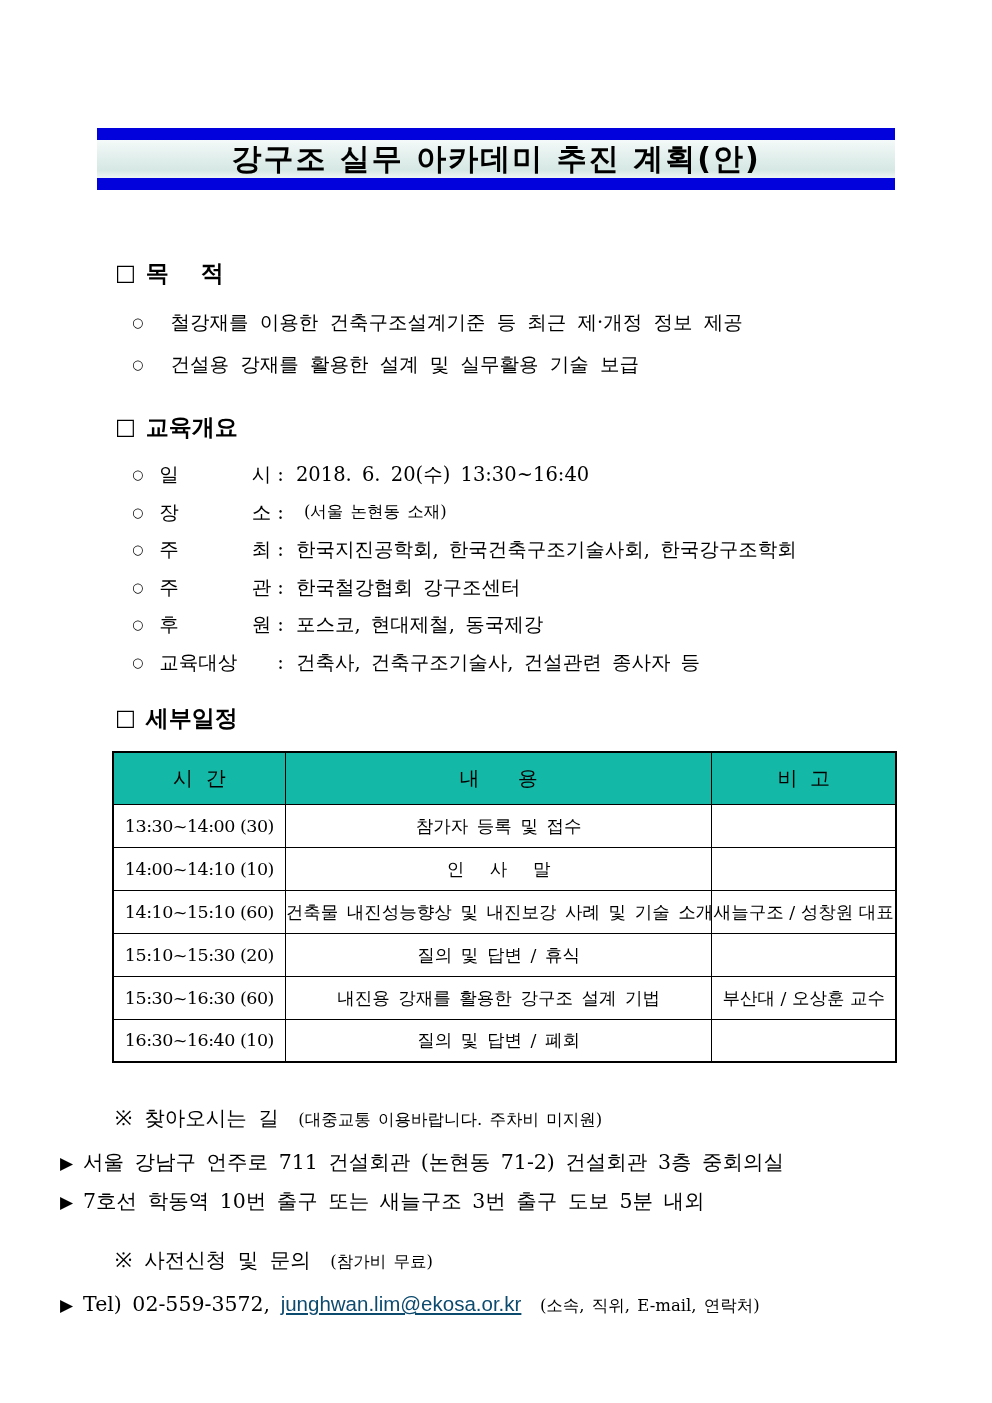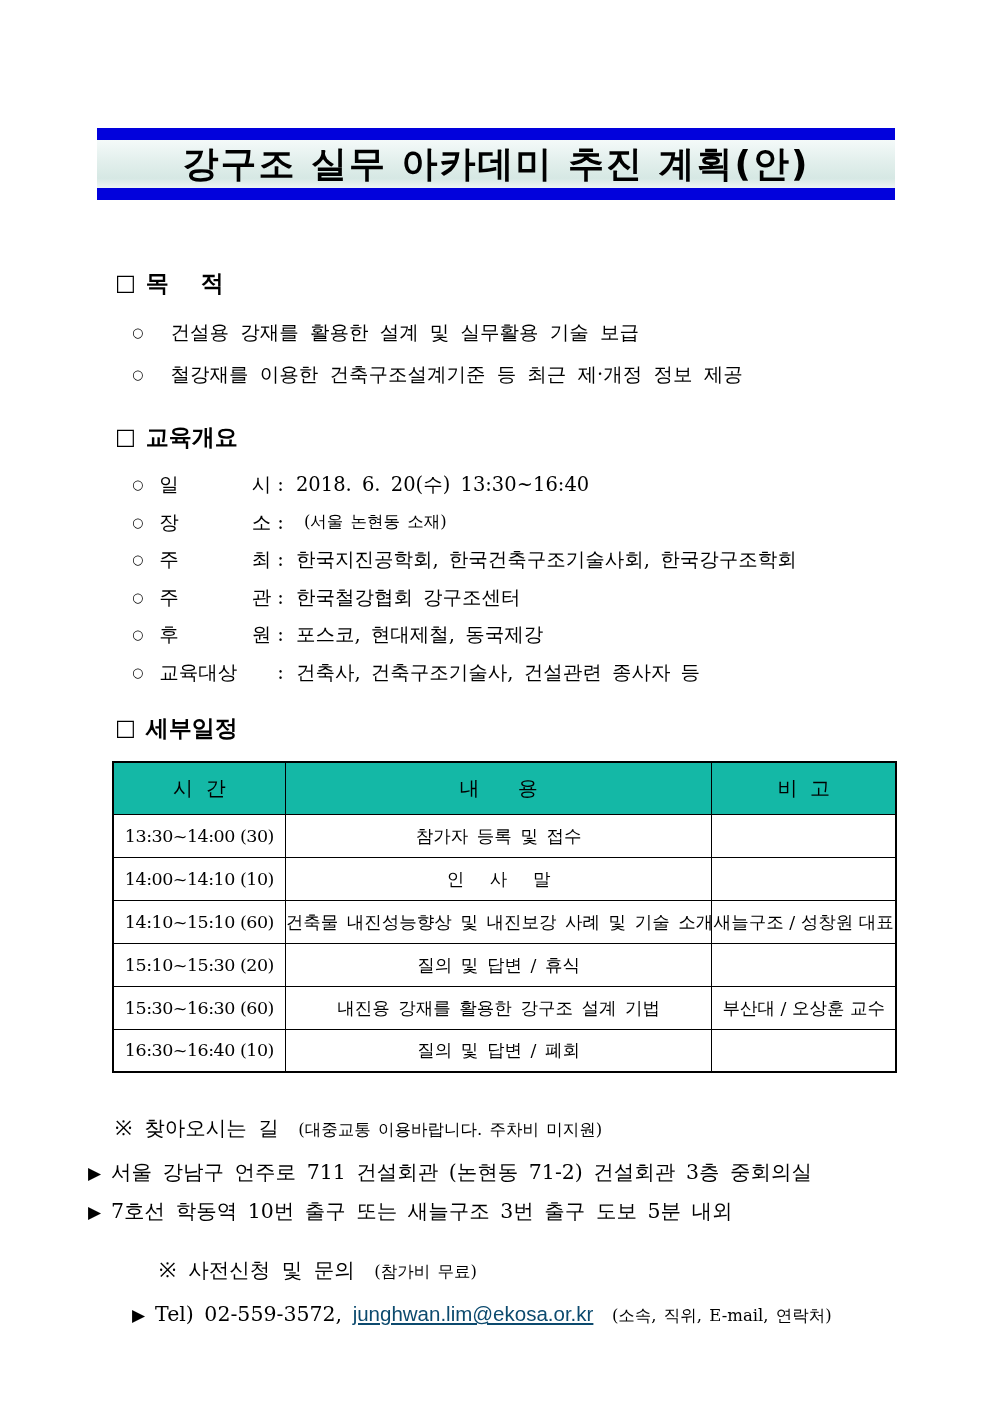--- a/index.html
+++ b/index.html
@@ -12,28 +12,28 @@
     background: #ffffff;
     overflow: hidden;
     font-family: "DejaVu Serif", serif;
     color: #000000;
   }
 
   
   .banner { margin: 128px 97px 0 97px; }
   .banner-bar { height: 12px; background: #0202dc; }
   .banner-body {
-    height: 48px;
+    height: 38px;
     display: flex;
     align-items: center;
     justify-content: center;
     background: linear-gradient(180deg, #f4faf9 0%, #e2efec 45%, #d6e8e4 80%, #eef6f4 100%);
     font-family: "DejaVu Sans", sans-serif;
     font-weight: bold;
-    font-size: 36px;
+    font-size: 30px;
     letter-spacing: 2px;
     white-space: pre;
   }
 
   
   .sec-heading {
     margin-left: 115px;
     font-family: "DejaVu Sans", sans-serif;
     font-weight: bold;
     font-size: 23px;
@@ -111,30 +111,30 @@
   .schedule-table td { height: 43px; font-size: 17.5px; white-space: pre; }
   .col-time { width: 22%; }
   .col-content { width: 54.5%; }
   .col-note { width: 23.5%; }
   .time-cell { font-size: 16.5px; letter-spacing: -0.5px; }
   .content-cell { word-spacing: 3px; }
   .note-cell { font-size: 16px; margin-top: 34px; }
 
   
   .note-block-directions { margin-top: 40px; }
-  .note-block-contact { margin-top: 28px; padding-left: 44px; }
+  .note-block-contact { margin-top: 28px; }
   .note-head {
     margin-left: 115px;
     font-size: 20.5px;
     line-height: 30px;
     word-spacing: 5px;
     white-space: nowrap;
   }
   .ref-mark { margin-right: 12px; }
-  .note-items { margin: 12px 0 0 88px; }
+  .note-items { margin: 12px 0 0 60px; }
   .note-item {
     font-size: 20.5px;
     line-height: 30px;
     margin-bottom: 8px;
     word-spacing: 4px;
     white-space: nowrap;
   }
   .arrow-mark { font-size: 17px; margin-right: 10px; }
   .email-link {
     color: #0c4a6e;
@@ -155,25 +155,25 @@
   </div>
 
   <section class="sec-purpose">
     <h2 class="sec-heading">
       <span class="checkbox-mark">□</span>
       <span>목    적</span>
     </h2>
     <ul class="bullet-list">
       <li>
         <span class="circle-mark">○</span>
+        <span>철강재를 이용한 건축구조설계기준 등 최근 제·개정 정보 제공</span>
+      </li>
+      <li>
+        <span class="circle-mark">○</span>
         <span>건설용 강재를 활용한 설계 및 실무활용 기술 보급</span>
-      </li>
-      <li>
-        <span class="circle-mark">○</span>
-        <span>철강재를 이용한 건축구조설계기준 등 최근 제·개정 정보 제공</span>
       </li>
     </ul>
   </section>
 
   <section class="sec-overview">
     <h2 class="sec-heading">
       <span class="checkbox-mark">□</span>
       <span>교육개요</span>
     </h2>
     <ul class="ov-list">

